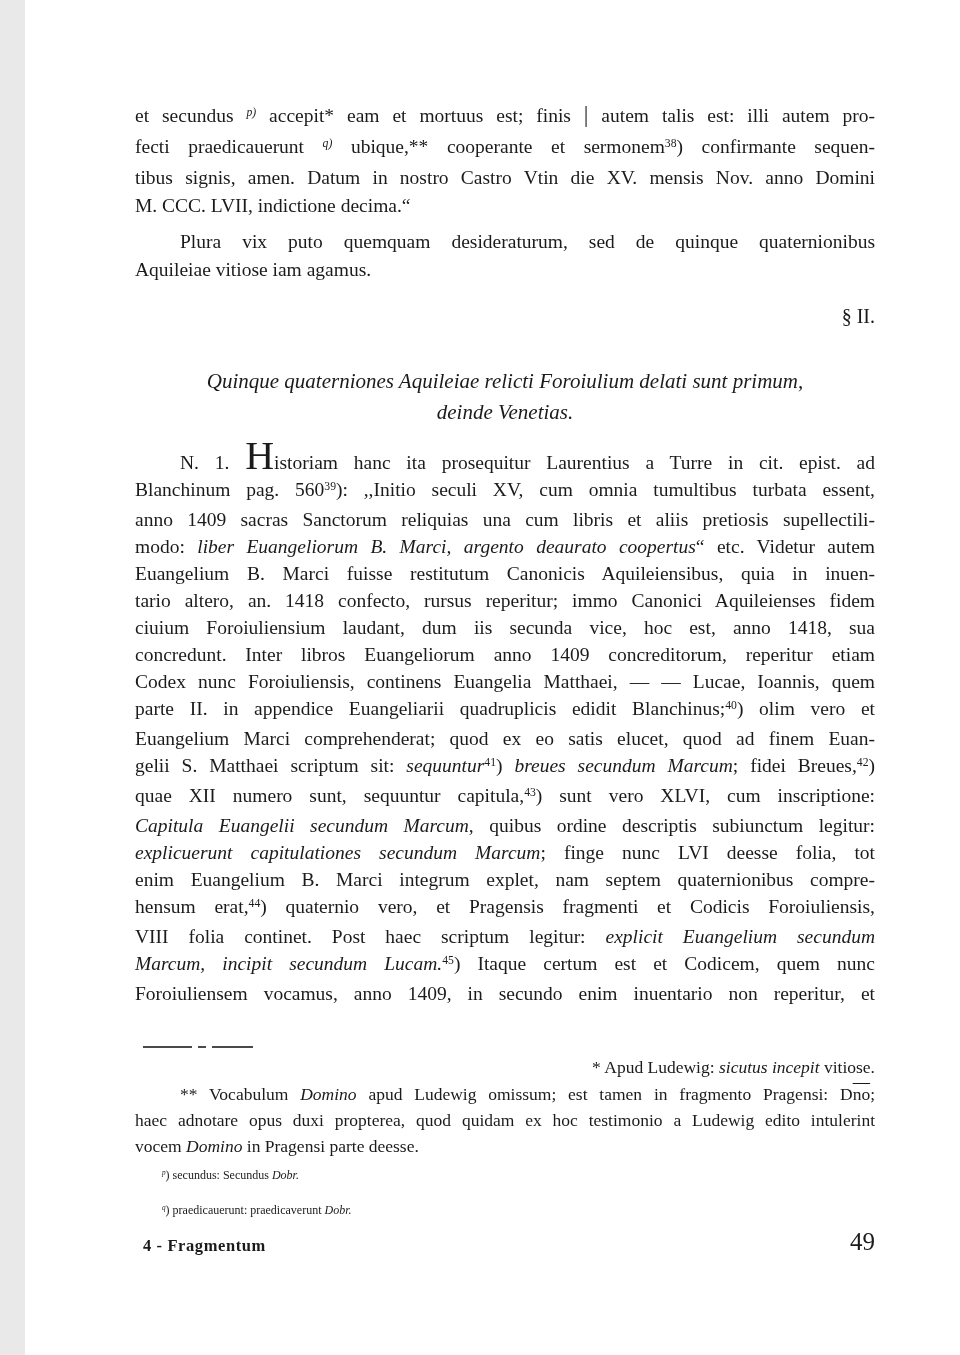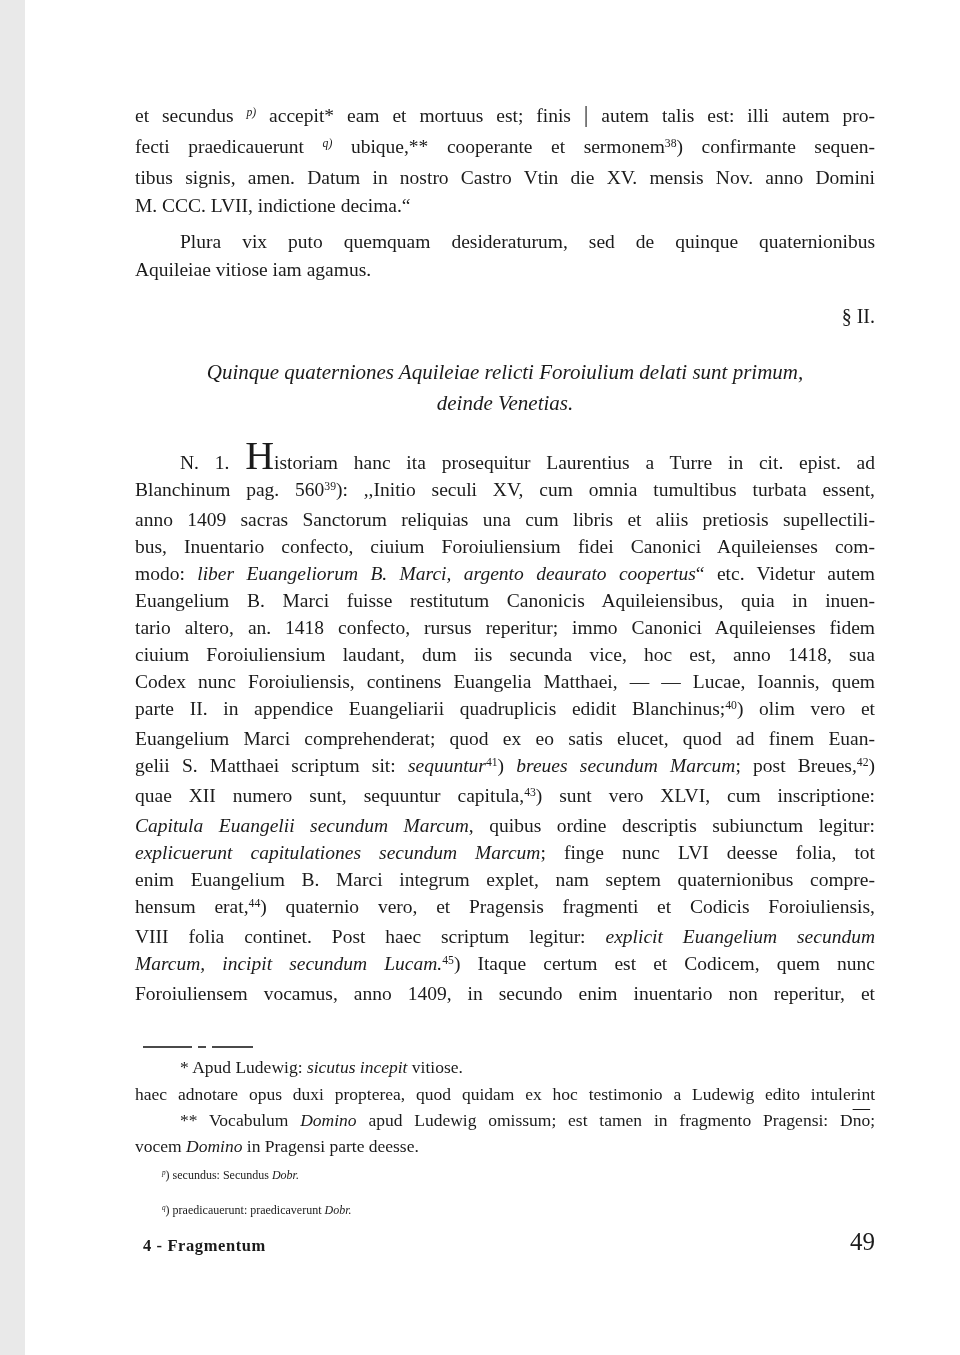--- a/index.html
+++ b/index.html
@@ -9,33 +9,33 @@
     background:#ffffff;
     font-family:Liberation Serif, serif;
     color:#1b1b1b;
     overflow:hidden;
     margin-left:25px;
   }
   .blk{position:absolute;left:110px;width:740px;}
   .line{white-space:nowrap;text-align:left;}
   .line.full{white-space:normal;text-align:justify;text-align-last:justify;}
   .center .line{text-align:center;text-align-last:center;white-space:normal;}
-  .line.ind-lg{padding-left:45px;}
+  .line.ind-lg{padding-left:45px;text-align:right;}
   .line.ind-sm{padding-left:27px;}
   .i{font-style:italic;}
   .sup{font-size:60%;position:relative;top:-0.52em;letter-spacing:0;}
   .isup{font-style:italic;font-size:60%;position:relative;top:-0.52em;}
   .cap{font-size:205%;line-height:0;}
   .ov{text-decoration:overline;}
   .bar{font-size:118%;}
 
   #para1{top:100px;font-size:19.5px;line-height:28px;}
   #para2{top:228px;font-size:19.5px;line-height:28px;}
   #heading{top:305px;font-size:20px;text-align:right;}
-  #title{top:357px;font-size:21px;line-height:31px;font-style:italic;}
+  #title{top:366px;font-size:21px;line-height:31px;font-style:italic;}
   #mainpara{top:449px;font-size:19.5px;line-height:27px;}
 
   #fnsep{top:1046px;left:118px;width:110px;display:flex;align-items:center;gap:6px;}
   #fnsep .seg{height:2px;background:#4a4a4a;}
   #fnsep .s1{width:52px;}
   #fnsep .s2{width:9px;height:1.5px;}
   #fnsep .s3{width:43px;}
 
   #fnstar{top:1054px;font-size:17.5px;line-height:26px;}
   #fndstar{top:1081px;font-size:17.5px;line-height:26px;}
@@ -72,29 +72,29 @@
 
   <div class="blk center" id="title">
       <div class="line"><span>Quinque quaterniones Aquileiae relicti Foroiulium delati sunt primum,</span></div>
       <div class="line"><span>deinde Venetias.</span></div>
     </div>
 
   <div class="blk" id="mainpara">
       <div class="line full ind-lg"><span>N. 1. </span><span class="cap">H</span><span>istoriam hanc ita prosequitur Laurentius a Turre in cit. epist. ad</span></div>
       <div class="line full"><span>Blanchinum pag. 560</span><span class="sup">39</span><span>): ,,Initio seculi XV, cum omnia tumultibus turbata essent,</span></div>
       <div class="line full"><span>anno 1409 sacras Sanctorum reliquias una cum libris et aliis pretiosis supellectili-</span></div>
-      <div class="line full"><span>bus, Inuentario confecto, ciuium Foroiuliensium fidei Canonici Aquileienses com-</span></div>
       <div class="line full"><span>modo: </span><span class="i">liber Euangeliorum B. Marci, argento deaurato coopertus</span><span>“ etc. Videtur autem</span></div>
       <div class="line full"><span>Euangelium B. Marci fuisse restitutum Canonicis Aquileiensibus, quia in inuen-</span></div>
       <div class="line full"><span>tario altero, an. 1418 confecto, rursus reperitur; immo Canonici Aquileienses fidem</span></div>
       <div class="line full"><span>ciuium Foroiuliensium laudant, dum iis secunda vice, hoc est, anno 1418, sua</span></div>
+      <div class="line full"><span>concredunt. Inter libros Euangeliorum anno 1409 concreditorum, reperitur etiam</span></div>
       <div class="line full"><span>Codex nunc Foroiuliensis, continens Euangelia Matthaei, — — Lucae, Ioannis, quem</span></div>
       <div class="line full"><span>parte II. in appendice Euangeliarii quadruplicis edidit Blanchinus;</span><span class="sup">40</span><span>) olim vero et</span></div>
       <div class="line full"><span>Euangelium Marci comprehenderat; quod ex eo satis elucet, quod ad finem Euan-</span></div>
-      <div class="line full"><span>gelii S. Matthaei scriptum sit: </span><span class="i">sequuntur</span><span class="sup">41</span><span>) </span><span class="i">breues secundum Marcum</span><span>; post Breues,</span><span class="sup">42</span><span>)</span></div>
+      <div class="line full"><span>gelii S. Matthaei scriptum sit: </span><span class="i">sequuntur</span><span class="sup">41</span><span>) </span><span class="i">breues secundum Marcum</span><span>; fidei Breues,</span><span class="sup">42</span><span>)</span></div>
       <div class="line full"><span>quae XII numero sunt, sequuntur capitula,</span><span class="sup">43</span><span>) sunt vero XLVI, cum inscriptione:</span></div>
       <div class="line full"><span class="i">Capitula Euangelii secundum Marcum</span><span>, quibus ordine descriptis subiunctum legitur:</span></div>
       <div class="line full"><span class="i">explicuerunt capitulationes secundum Marcum</span><span>; finge nunc LVI deesse folia, tot</span></div>
       <div class="line full"><span>enim Euangelium B. Marci integrum explet, nam septem quaternionibus compre-</span></div>
       <div class="line full"><span>hensum erat,</span><span class="sup">44</span><span>) quaternio vero, et Pragensis fragmenti et Codicis Foroiuliensis,</span></div>
       <div class="line full"><span>VIII folia continet. Post haec scriptum legitur: </span><span class="i">explicit Euangelium secundum</span></div>
       <div class="line full"><span class="i">Marcum, incipit secundum Lucam.</span><span class="sup">45</span><span>) Itaque certum est et Codicem, quem nunc</span></div>
       <div class="line full"><span>Foroiuliensem vocamus, anno 1409, in secundo enim inuentario non reperitur, et</span></div>
     </div>
 
@@ -102,22 +102,22 @@
     <div class="seg s1"></div>
     <div class="seg s2"></div>
     <div class="seg s3"></div>
   </div>
 
   <div class="blk" id="fnstar">
       <div class="line ind-lg"><span>* Apud Ludewig: </span><span class="i">sicutus incepit</span><span> vitiose.</span></div>
     </div>
 
   <div class="blk" id="fndstar">
+      <div class="line full ind-lg"><span>** Vocabulum </span><span class="i">Domino</span><span> apud Ludewig omissum; est tamen in fragmento Pragensi: D</span><span class="ov">no</span><span>;</span></div>
       <div class="line full"><span>haec adnotare opus duxi propterea, quod quidam ex hoc testimonio a Ludewig edito intulerint</span></div>
-      <div class="line full ind-lg"><span>** Vocabulum </span><span class="i">Domino</span><span> apud Ludewig omissum; est tamen in fragmento Pragensi: D</span><span class="ov">no</span><span>;</span></div>
       <div class="line"><span>vocem </span><span class="i">Domino</span><span> in Pragensi parte deesse.</span></div>
     </div>
 
   <div class="blk" id="fnpq">
       <div class="line ind-sm"><span class="isup">p</span><span>) secundus: Secundus </span><span class="i">Dobr.</span></div>
       <div class="line ind-sm"><span class="isup">q</span><span>) praedicauerunt: praedicaverunt </span><span class="i">Dobr.</span></div>
     </div>
 
   <div class="blk" id="footer">
     <span class="left">4 - Fragmentum</span>

